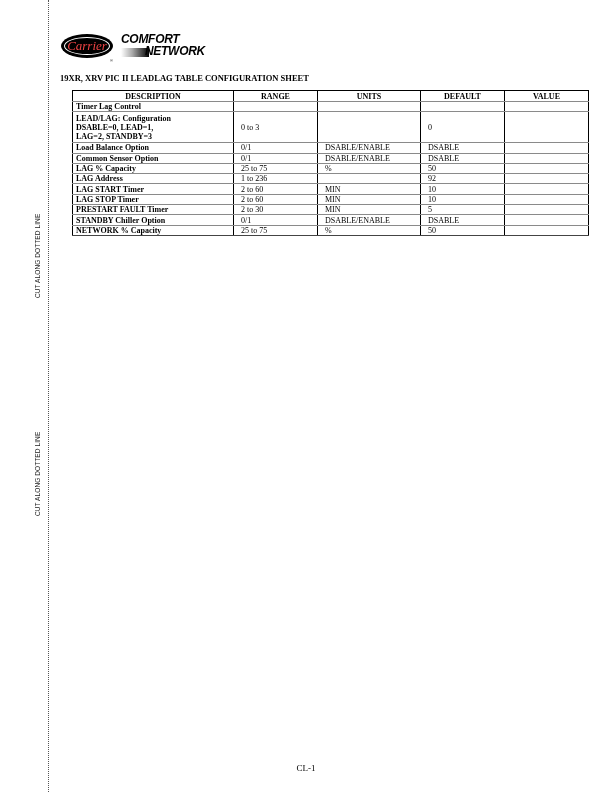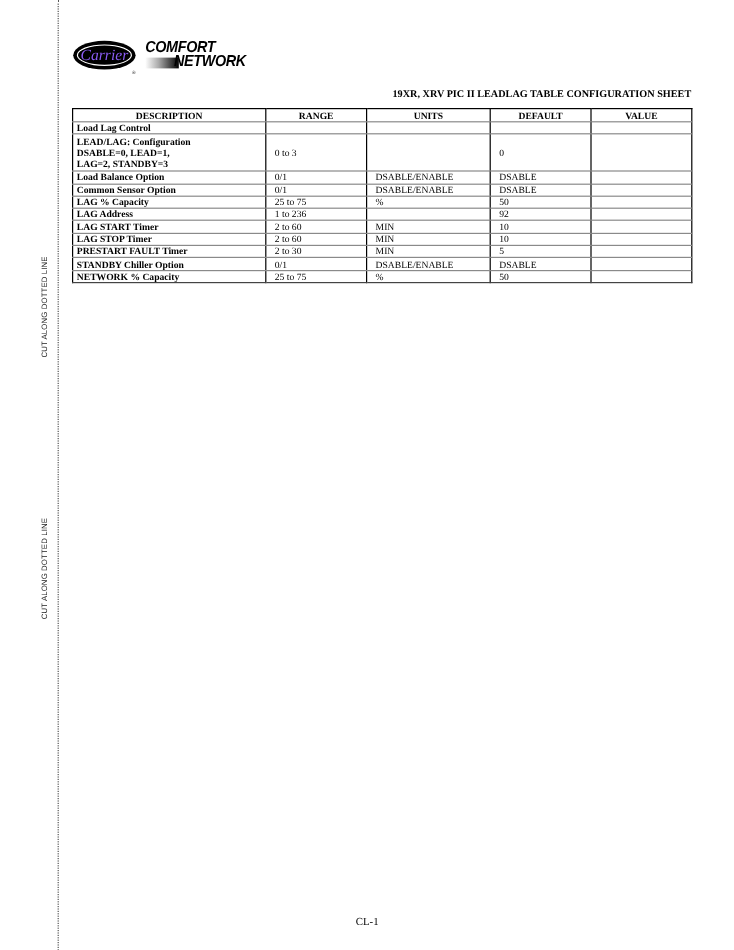--- a/index.html
+++ b/index.html
@@ -20,44 +20,44 @@
     .carrier-oval {
       position: absolute; left: 0; top: 4px; width: 52px; height: 24px;
       background: #000; border-radius: 50%;
     }
     .carrier-oval-inner {
       position: absolute; left: 3px; top: 3px; right: 3px; bottom: 3px;
       border: 1px solid #fff; border-radius: 50%;
     }
     .carrier-text {
       position: absolute; left: 0; top: 4px; width: 52px; text-align: center;
-      color: #8b5cf6; font-family: "Liberation Serif", serif; font-style: italic;
+      color: #ef4444; font-family: "Liberation Serif", serif; font-style: italic;
       font-size: 13px; line-height: 24px;
     }
     .reg-mark { position: absolute; left: 49px; top: 28px; font-size: 4px; font-family: "Liberation Sans", sans-serif; }
     .comfort {
       position: absolute; left: 60px; top: 2px; font-family: "Liberation Sans", sans-serif;
       font-weight: bold; font-style: italic; font-size: 12px; letter-spacing: -0.3px;
       transform: scaleY(1.1);
     }
     .network-bar {
       position: absolute; left: 60px; top: 18px; width: 28px; height: 9px;
       background: linear-gradient(to right, #ffffff, #aaaaaa 40%, #000000);
     }
     .network {
       position: absolute; left: 84px; top: 14px; font-family: "Liberation Sans", sans-serif;
       font-weight: bold; font-style: italic; font-size: 12px; letter-spacing: -0.3px;
       transform: scaleY(1.1);
     }
     .sheet-title {
-      position: absolute; left: 60px; width: 516px; top: 73px; text-align: right;
+      position: absolute; left: 60px; width: 516px; top: 73px; text-align: left;
       font-weight: bold; font-size: 8.5px;
     }
     table.config {
-      position: absolute; left: 60px; top: 90px; width: 516px;
+      position: absolute; left: 72px; top: 90px; width: 516px;
       border-collapse: collapse; font-size: 8px; table-layout: fixed;
     }
     table.config th, table.config td {
       border-left: 1px solid #000; border-right: 1px solid #000;
       border-bottom: 1.5px solid #8a8a8a; padding: 0 3px; height: 9.3px;
       line-height: 9px; vertical-align: middle; overflow: hidden; white-space: nowrap;
     }
     table.config th {
       font-weight: bold; text-align: center; border-top: 1px solid #000;
       height: 10px;
@@ -102,21 +102,21 @@
     <tr>
       <th>DESCRIPTION</th>
       <th>RANGE</th>
       <th>UNITS</th>
       <th>DEFAULT</th>
       <th>VALUE</th>
     </tr>
   </thead>
   <tbody>
     <tr>
-      <td class="desc">Load Lag Control</td>
+      <td class="desc">Timer Lag Control</td>
       <td class="val"></td>
       <td class="val"></td>
       <td class="val"></td>
       <td class="val"></td>
     </tr>
     <tr>
       <td class="desc multi">
         <div>LEAD/LAG: Configuration</div>
         <div>DSABLE=0, LEAD=1,</div>
         <div>LAG=2, STANDBY=3</div>

